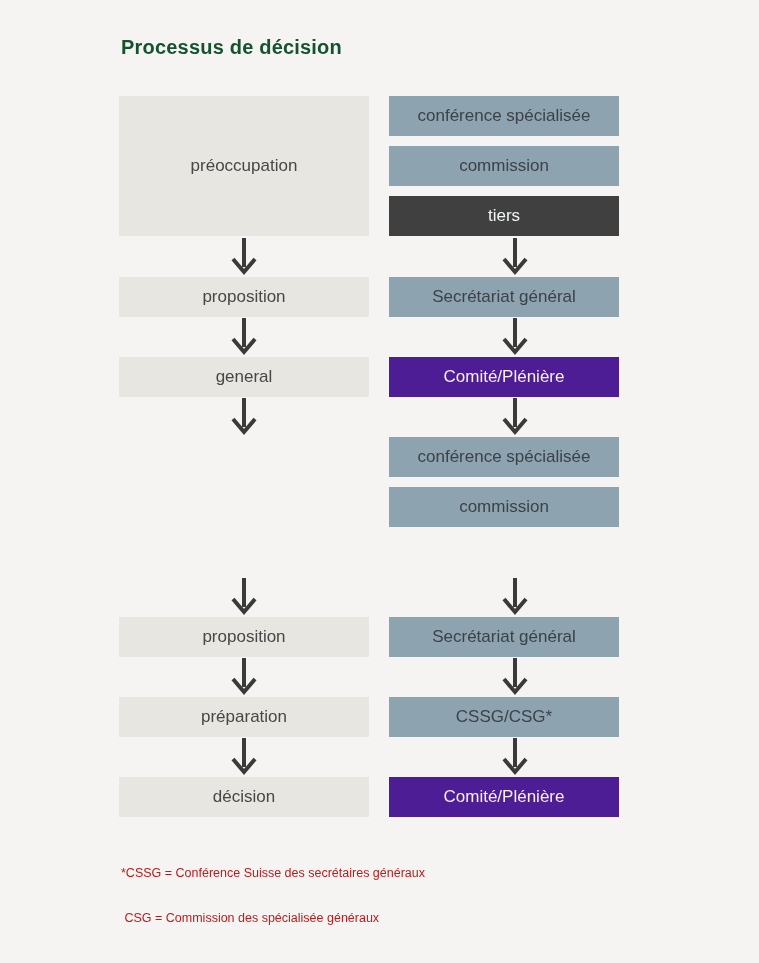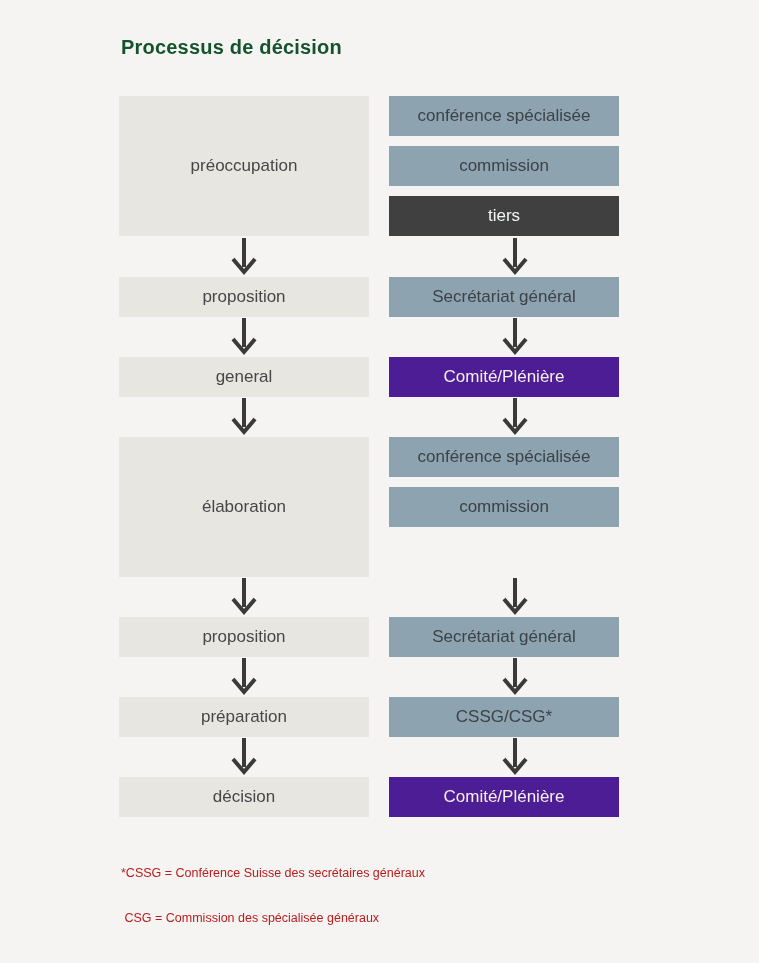--- a/index.html
+++ b/index.html
@@ -39,21 +39,20 @@
 </head>
 <body>
 
 <div class="page">
 
   <div class="title">Processus de décision</div>
 
   <div class="box stage row-a tall">préoccupation</div>
   <div class="box stage row-d">proposition</div>
   <div class="box stage row-e">general</div>
-  <div class="box stage row-f tall">élaboration</div>
   <div class="box stage row-i">proposition</div>
   <div class="box stage row-j">préparation</div>
   <div class="box stage row-k">décision</div>
 
   <div class="box actor row-a">conférence spécialisée</div>
   <div class="box actor row-b">commission</div>
   <div class="box actor navy row-c">tiers</div>
   <div class="box actor row-d">Secrétariat général</div>
   <div class="box actor red row-e">Comité/Plénière</div>
   <div class="box actor row-f">conférence spécialisée</div>

